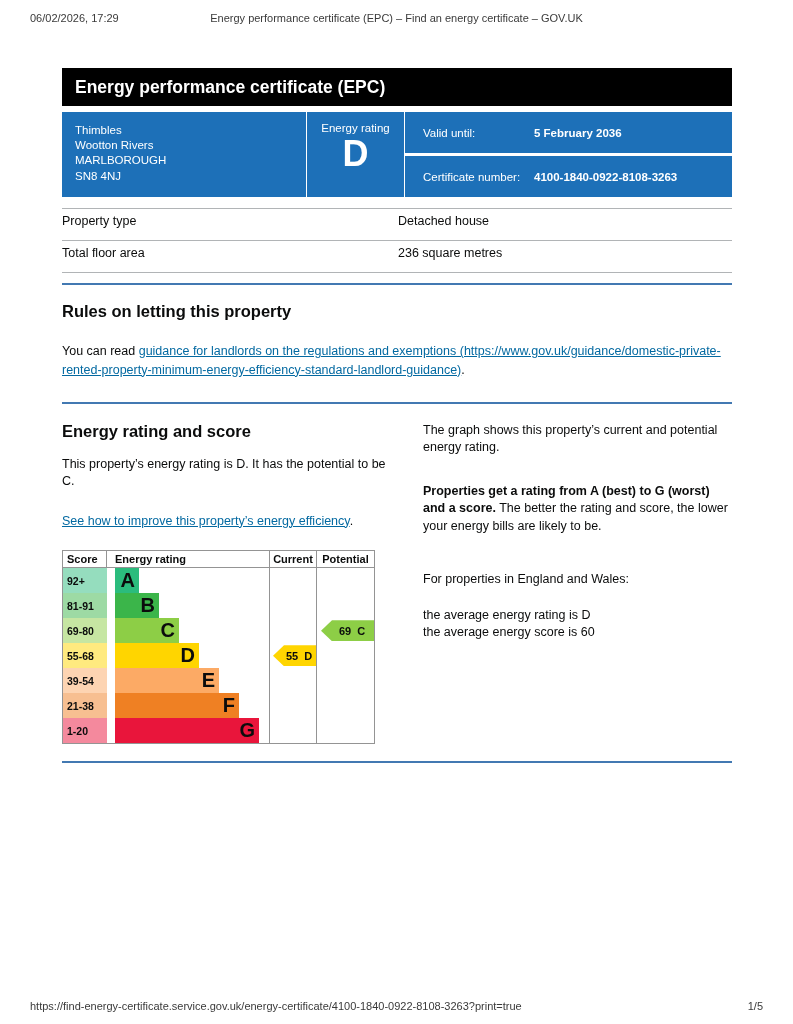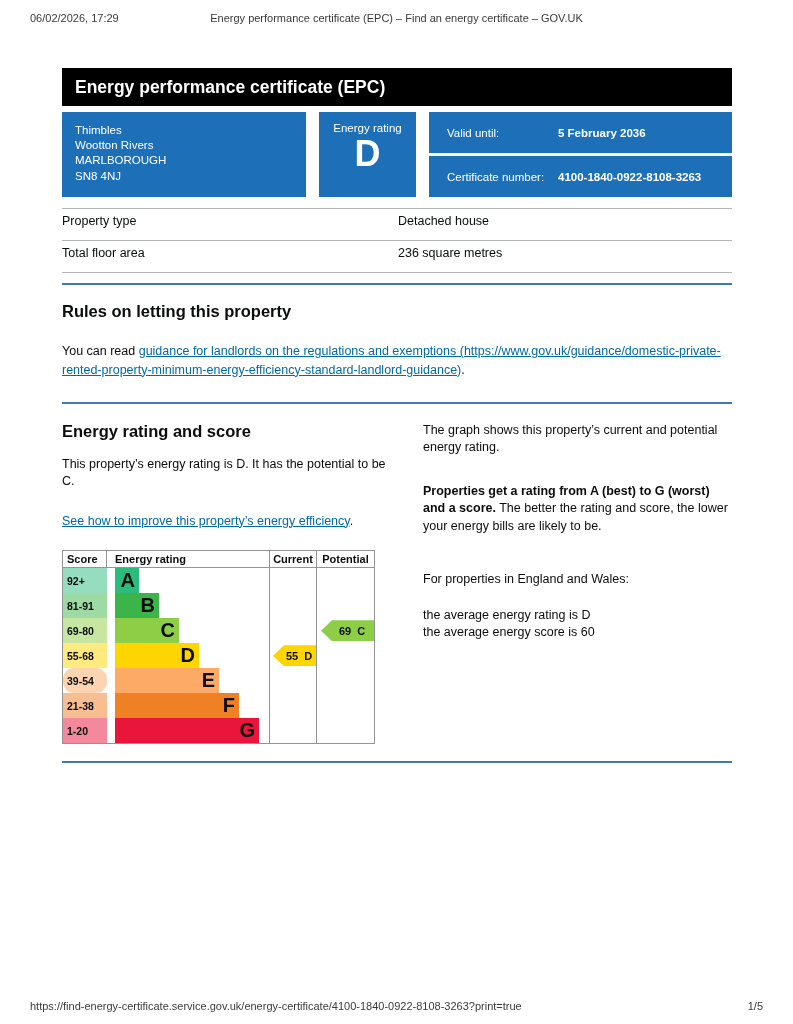--- a/index.html
+++ b/index.html
@@ -9,21 +9,21 @@
   
   .print-header{position:absolute;top:12px;left:30px;right:30px;height:16px;
                 font-size:11px;color:#3a3a3a;}
   .print-header .ph-title{position:absolute;left:50%;transform:translateX(-50%);white-space:nowrap;}
   .print-footer{position:absolute;left:30px;right:30px;bottom:12px;
                 font-size:11px;color:#3a3a3a;display:flex;justify-content:space-between;}
   
   .content{position:absolute;left:62px;top:68px;width:670px;}
   .banner{background:#000;color:#fff;height:38px;display:flex;align-items:center;
           padding-left:13px;box-sizing:border-box;font-size:17.5px;font-weight:bold;}
-  .summary-row{margin-top:6px;display:flex;gap:13px;height:85px;}
+  .summary-row{margin-top:6px;display:flex;gap:1px;height:85px;}
   .blue-box{background:#1d70b8;color:#fff;box-sizing:border-box;}
   .address-box{width:244px;padding:11px 13px;font-size:11.5px;line-height:1.32;}
   .rating-box{width:97px;text-align:center;padding-top:10px;font-size:11.5px;}
   .rating-box .big-letter{font-size:36px;font-weight:bold;line-height:1.02;margin-top:2px;}
   .right-boxes{flex:1;display:flex;flex-direction:column;gap:3px;}
   .kv-box{flex:1;display:flex;align-items:center;padding-left:18px;font-size:11.5px;}
   .kv-box .kv-label{width:111px;}
   .kv-box .kv-value{font-weight:bold;}
   
   .summary-table{margin-top:11px;font-size:12.5px;}
@@ -170,21 +170,21 @@
               </div>
               <div class="c-current">
                 <div class="arrow" style="background: rgb(255, 213, 0); width: 43px;">
                   <span>55</span>
                   <span>D</span>
                 </div>
               </div>
               <div class="c-potential"></div>
             </div>
             <div class="crow">
-              <div class="c-score" style="background: rgb(253, 212, 178); border-radius: 11px;">39-54</div>
+              <div class="c-score" style="background: rgb(253, 212, 178);">39-54</div>
               <div class="c-rating">
                 <div class="bar" style="width: 104px; background: rgb(252, 170, 101);">E</div>
               </div>
               <div class="c-current"></div>
               <div class="c-potential"></div>
             </div>
             <div class="crow">
               <div class="c-score" style="background: rgb(247, 191, 145);">21-38</div>
               <div class="c-rating">
                 <div class="bar" style="width: 124px; background: rgb(239, 128, 35);">F</div>

